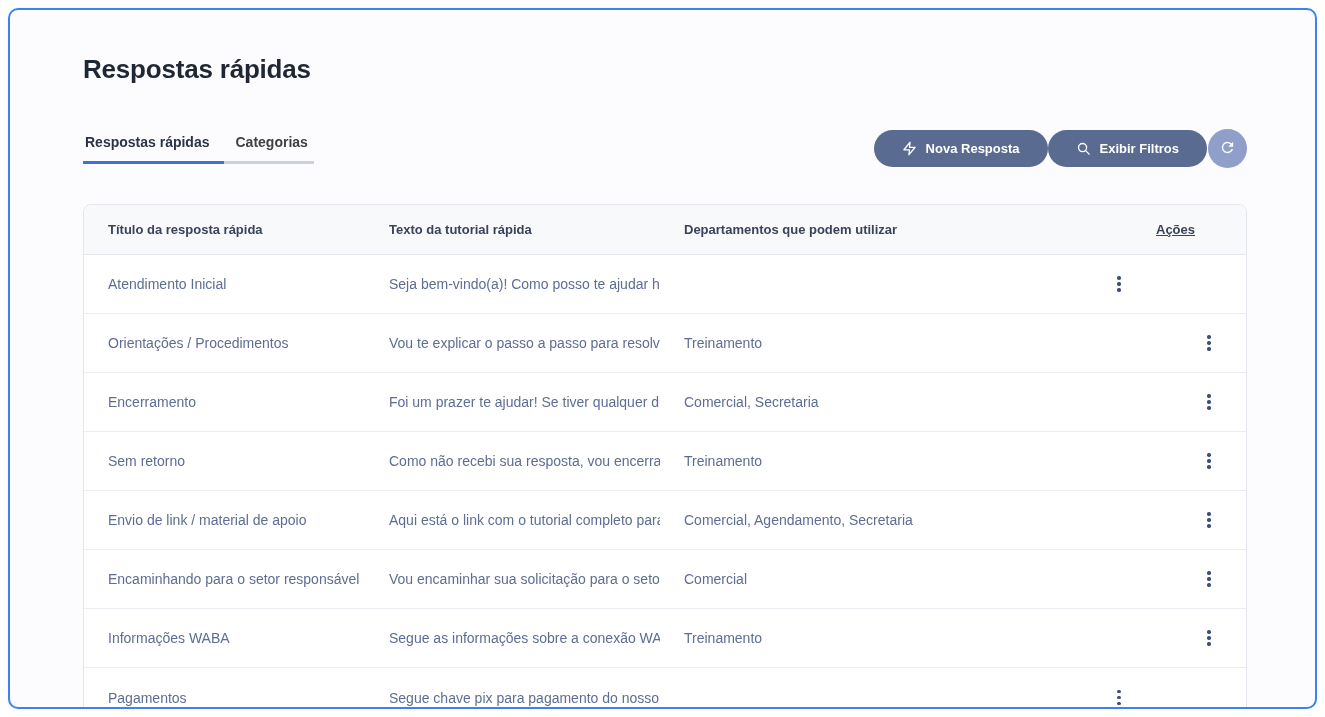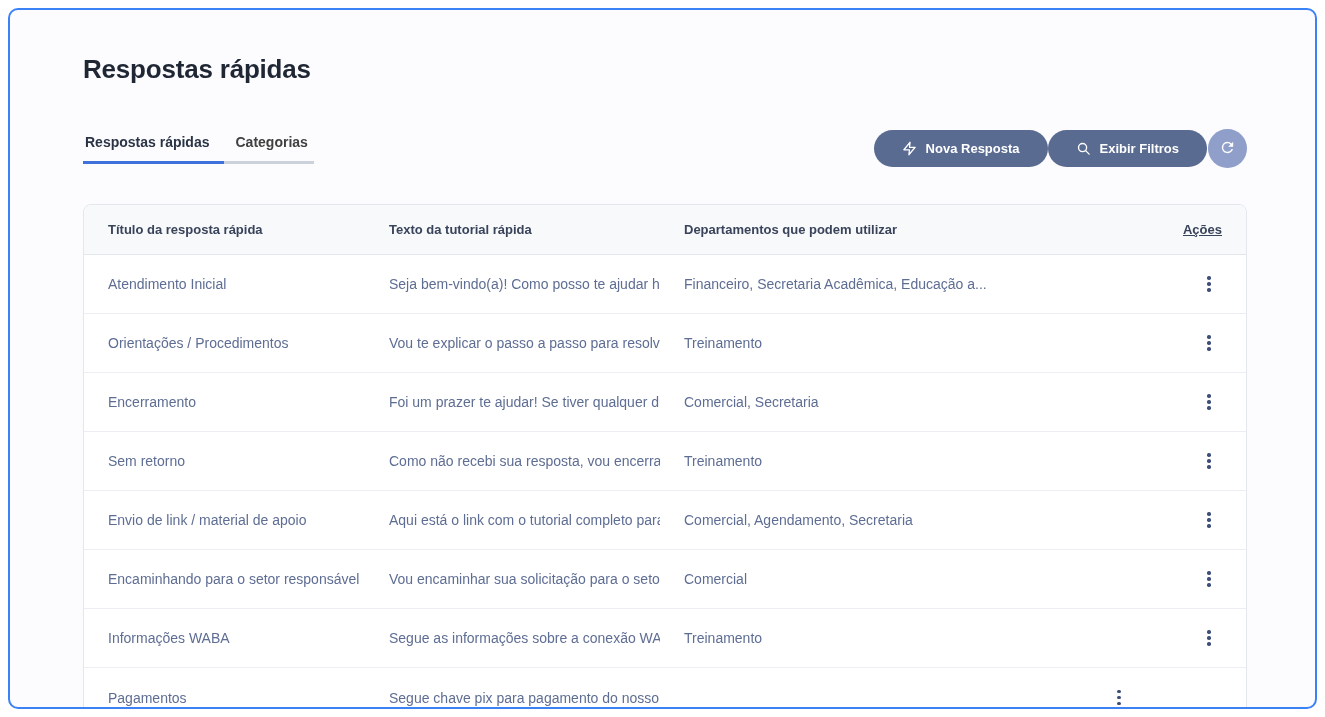--- a/index.html
+++ b/index.html
@@ -29,21 +29,21 @@
   .refresh-btn {
     width:39px; height:39px; border:none; border-radius:50%; background:#8f9fca;
     display:flex; align-items:center; justify-content:center; cursor:pointer; margin-left:1px;
   }
   .card {
     margin-top:36px; background:#ffffff; border:1px solid #e3e6ec; border-radius:8px; overflow:hidden;
   }
   .grid-row { display:grid; grid-template-columns:281px 295px 1fr 90px; align-items:center; }
   .thead { height:50px; background:#f8f9fb; border-bottom:1px solid #e3e6ec; }
   .th { font-size:13px; font-weight:700; color:#39435a; padding-left:24px; }
-  .th.last { text-align:right; padding-right:24px; padding-left:0;text-decoration:underline; }
+  .th.last { text-align:left; padding-right:24px; padding-left:0;text-decoration:underline; }
   .trow { height:59px; border-bottom:1px solid #eceef3; background:#ffffff; }
   .trow:last-child { border-bottom:none; }
   .td { font-size:14px; color:#5e6d93; padding-left:24px; white-space:nowrap; overflow:hidden; }
   .td.actions-cell { display:flex; justify-content:flex-end; padding-right:24px; padding-left:0; }
   .kebab {
     width:26px; height:26px; border:none; background:transparent; cursor:pointer;
     display:flex; flex-direction:column; align-items:center; justify-content:center; gap:2.5px;
   }
   .kebab i { width:3.4px; height:3.4px; border-radius:50%; background:#3d4e78; }
 </style>
@@ -95,21 +95,20 @@
       <div class="grid-row thead">
         <div class="th">Título da resposta rápida</div>
         <div class="th">Texto da tutorial rápida</div>
         <div class="th">Departamentos que podem utilizar</div>
         <div class="th last">Ações</div>
       </div>
       <div id="table-body">
           <div class="grid-row trow">
     <div class="td">Atendimento Inicial</div>
     <div class="td">Seja bem-vindo(a)! Como posso te ajudar hoje?</div>
-    <div class="td">Financeiro, Secretaria Acadêmica, Educação a...</div>
     <div class="td actions-cell">
       <button class="kebab" aria-label="menu">
         <i></i>
                 <i></i>
                 <i></i>
       </button>
     </div>
   </div>
           <div class="grid-row trow">
     <div class="td">Orientações / Procedimentos</div>

